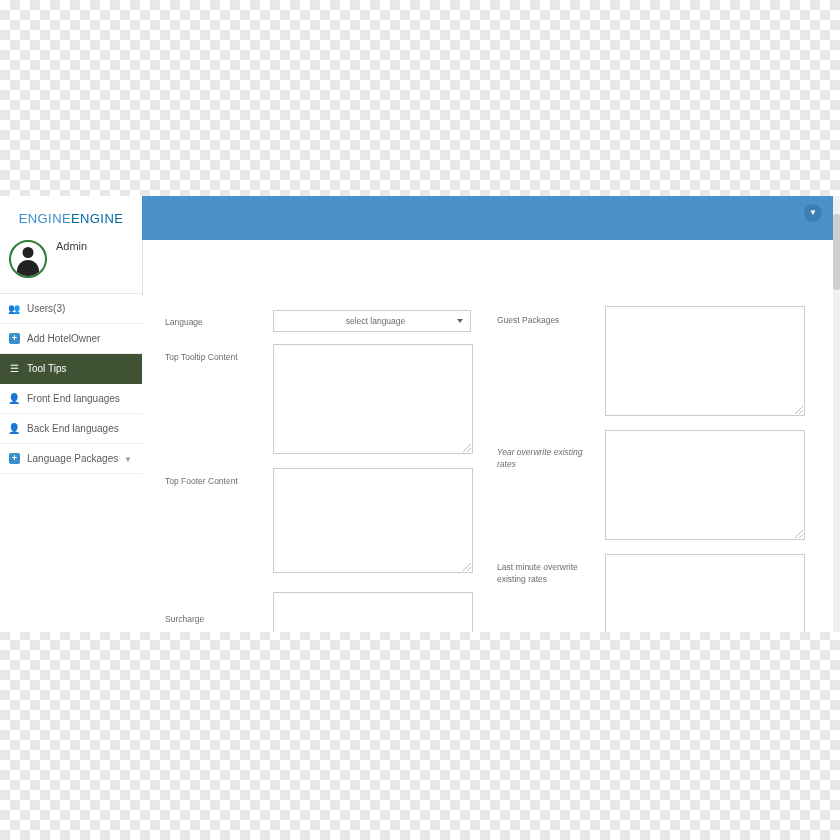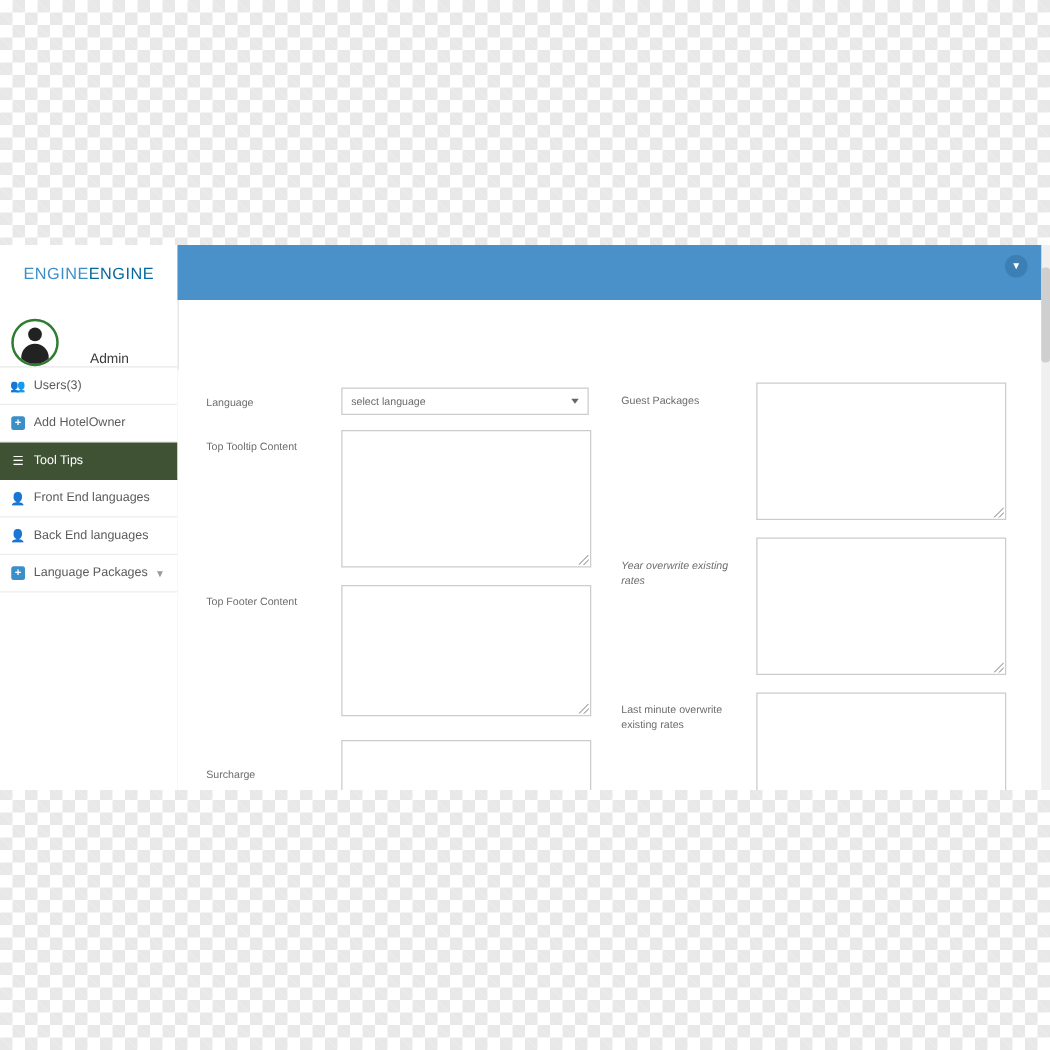--- a/index.html
+++ b/index.html
@@ -49,21 +49,21 @@
   .scroll-thumb{
     position:absolute;right:0;top:18px;width:7px;height:76px;background:#cfcfcf;border-radius:3px;
   }
   
   .sidebar{
     position:absolute;left:0;top:44px;width:142px;height:392px;
     background:#ffffff;border-right:1px solid #e3e3e3;
   }
   .profile{
     height:54px;border-bottom:1px solid #e8e8e8;
-    display:flex;align-items:flex-end;padding-left:9px;box-sizing:border-box;gap:16px;
+    display:flex;align-items:flex-start;padding-left:9px;box-sizing:border-box;
   }
   .avatar{
     width:34px;height:34px;border-radius:50%;
     border:2px solid #2e7d32;background:#ffffff;
     position:relative;overflow:hidden;flex:none;
   }
   .avatar .head{
     position:absolute;left:50%;top:5px;transform:translateX(-50%);
     width:11px;height:11px;border-radius:50%;background:#222;
   }
@@ -130,21 +130,21 @@
     position:absolute;left:142px;top:100px;width:691px;height:336px;
     background:#fff;
   }
   .col{position:absolute;top:0;}
   .colL{left:23px;width:340px;}
   .colR{left:355px;width:330px;}
   .row{position:absolute;display:block;}
   .flabel{
     position:absolute;font-size:8.5px;color:#6d6d6d;line-height:12px;width:100px;
   }
-  .fcontrol{position:absolute;}
+  .fcontrol{position:absolute;text-align:center;}
   .select{
     width:198px;height:22px;border:1px solid #ccc;background:#fff;
     box-sizing:border-box;position:relative;
     font-size:8.5px;color:#6a6a6a;line-height:20px;padding-left:7px;
   }
   .select .caret{
     position:absolute;right:7px;top:8px;
     width:0;height:0;border-left:3px solid transparent;border-right:3px solid transparent;
     border-top:4px solid #666;
   }

